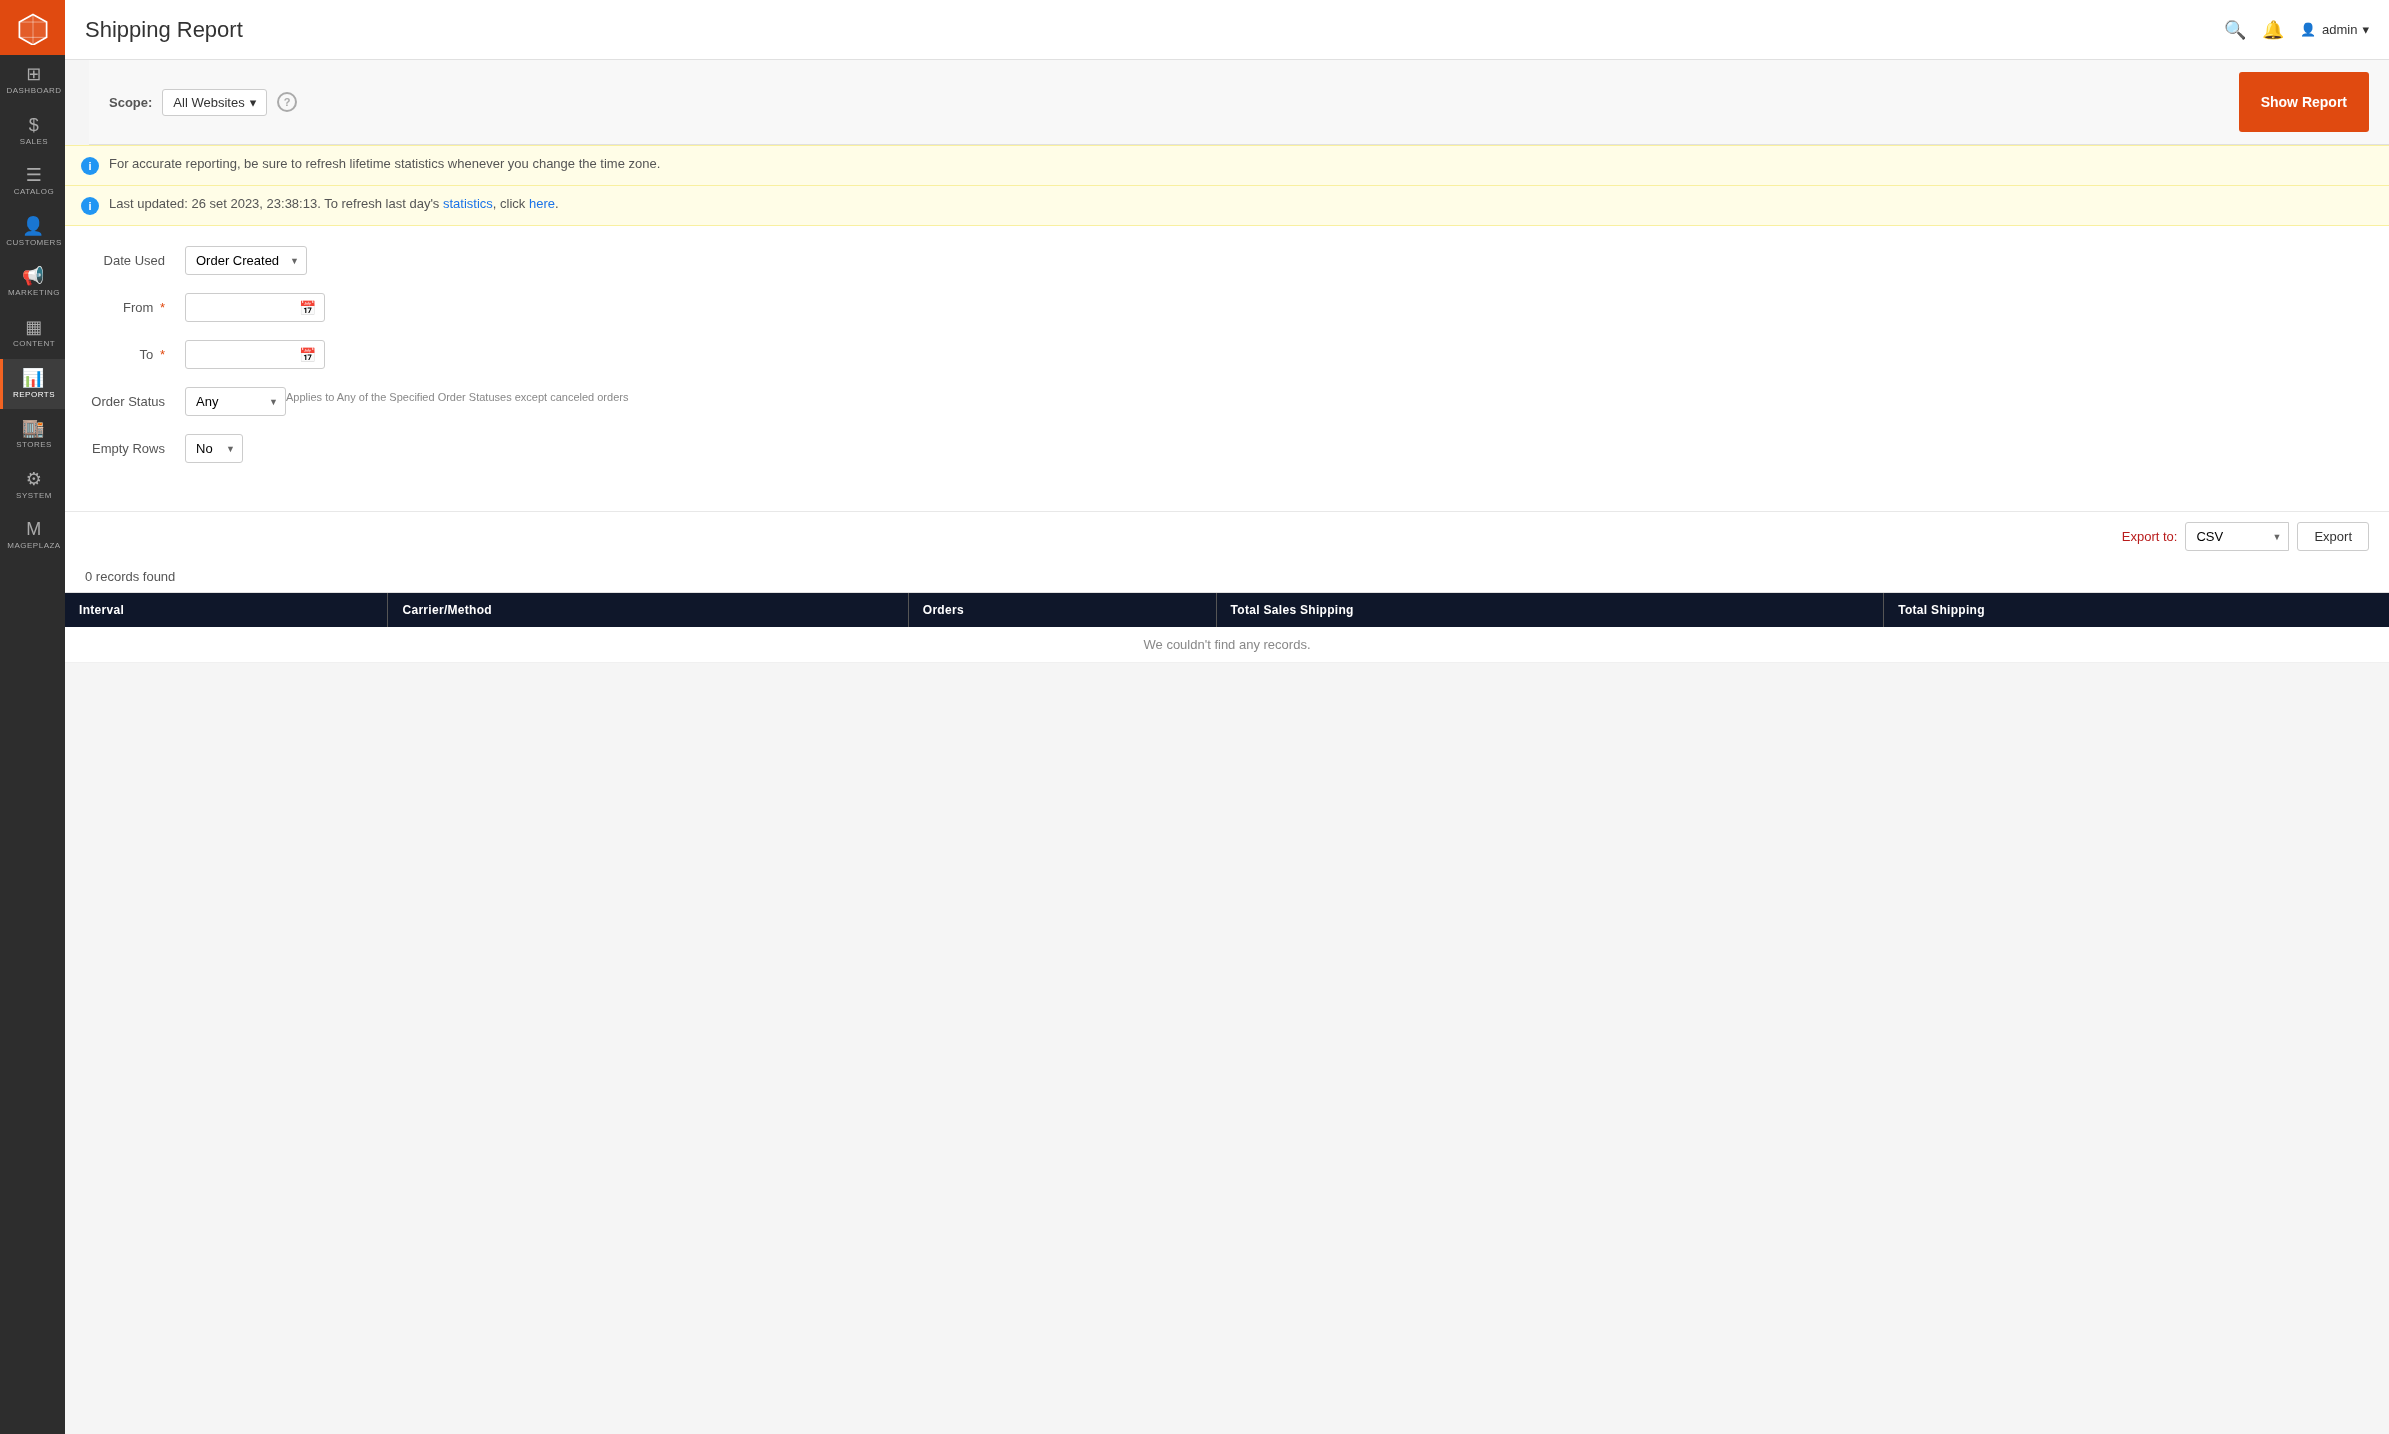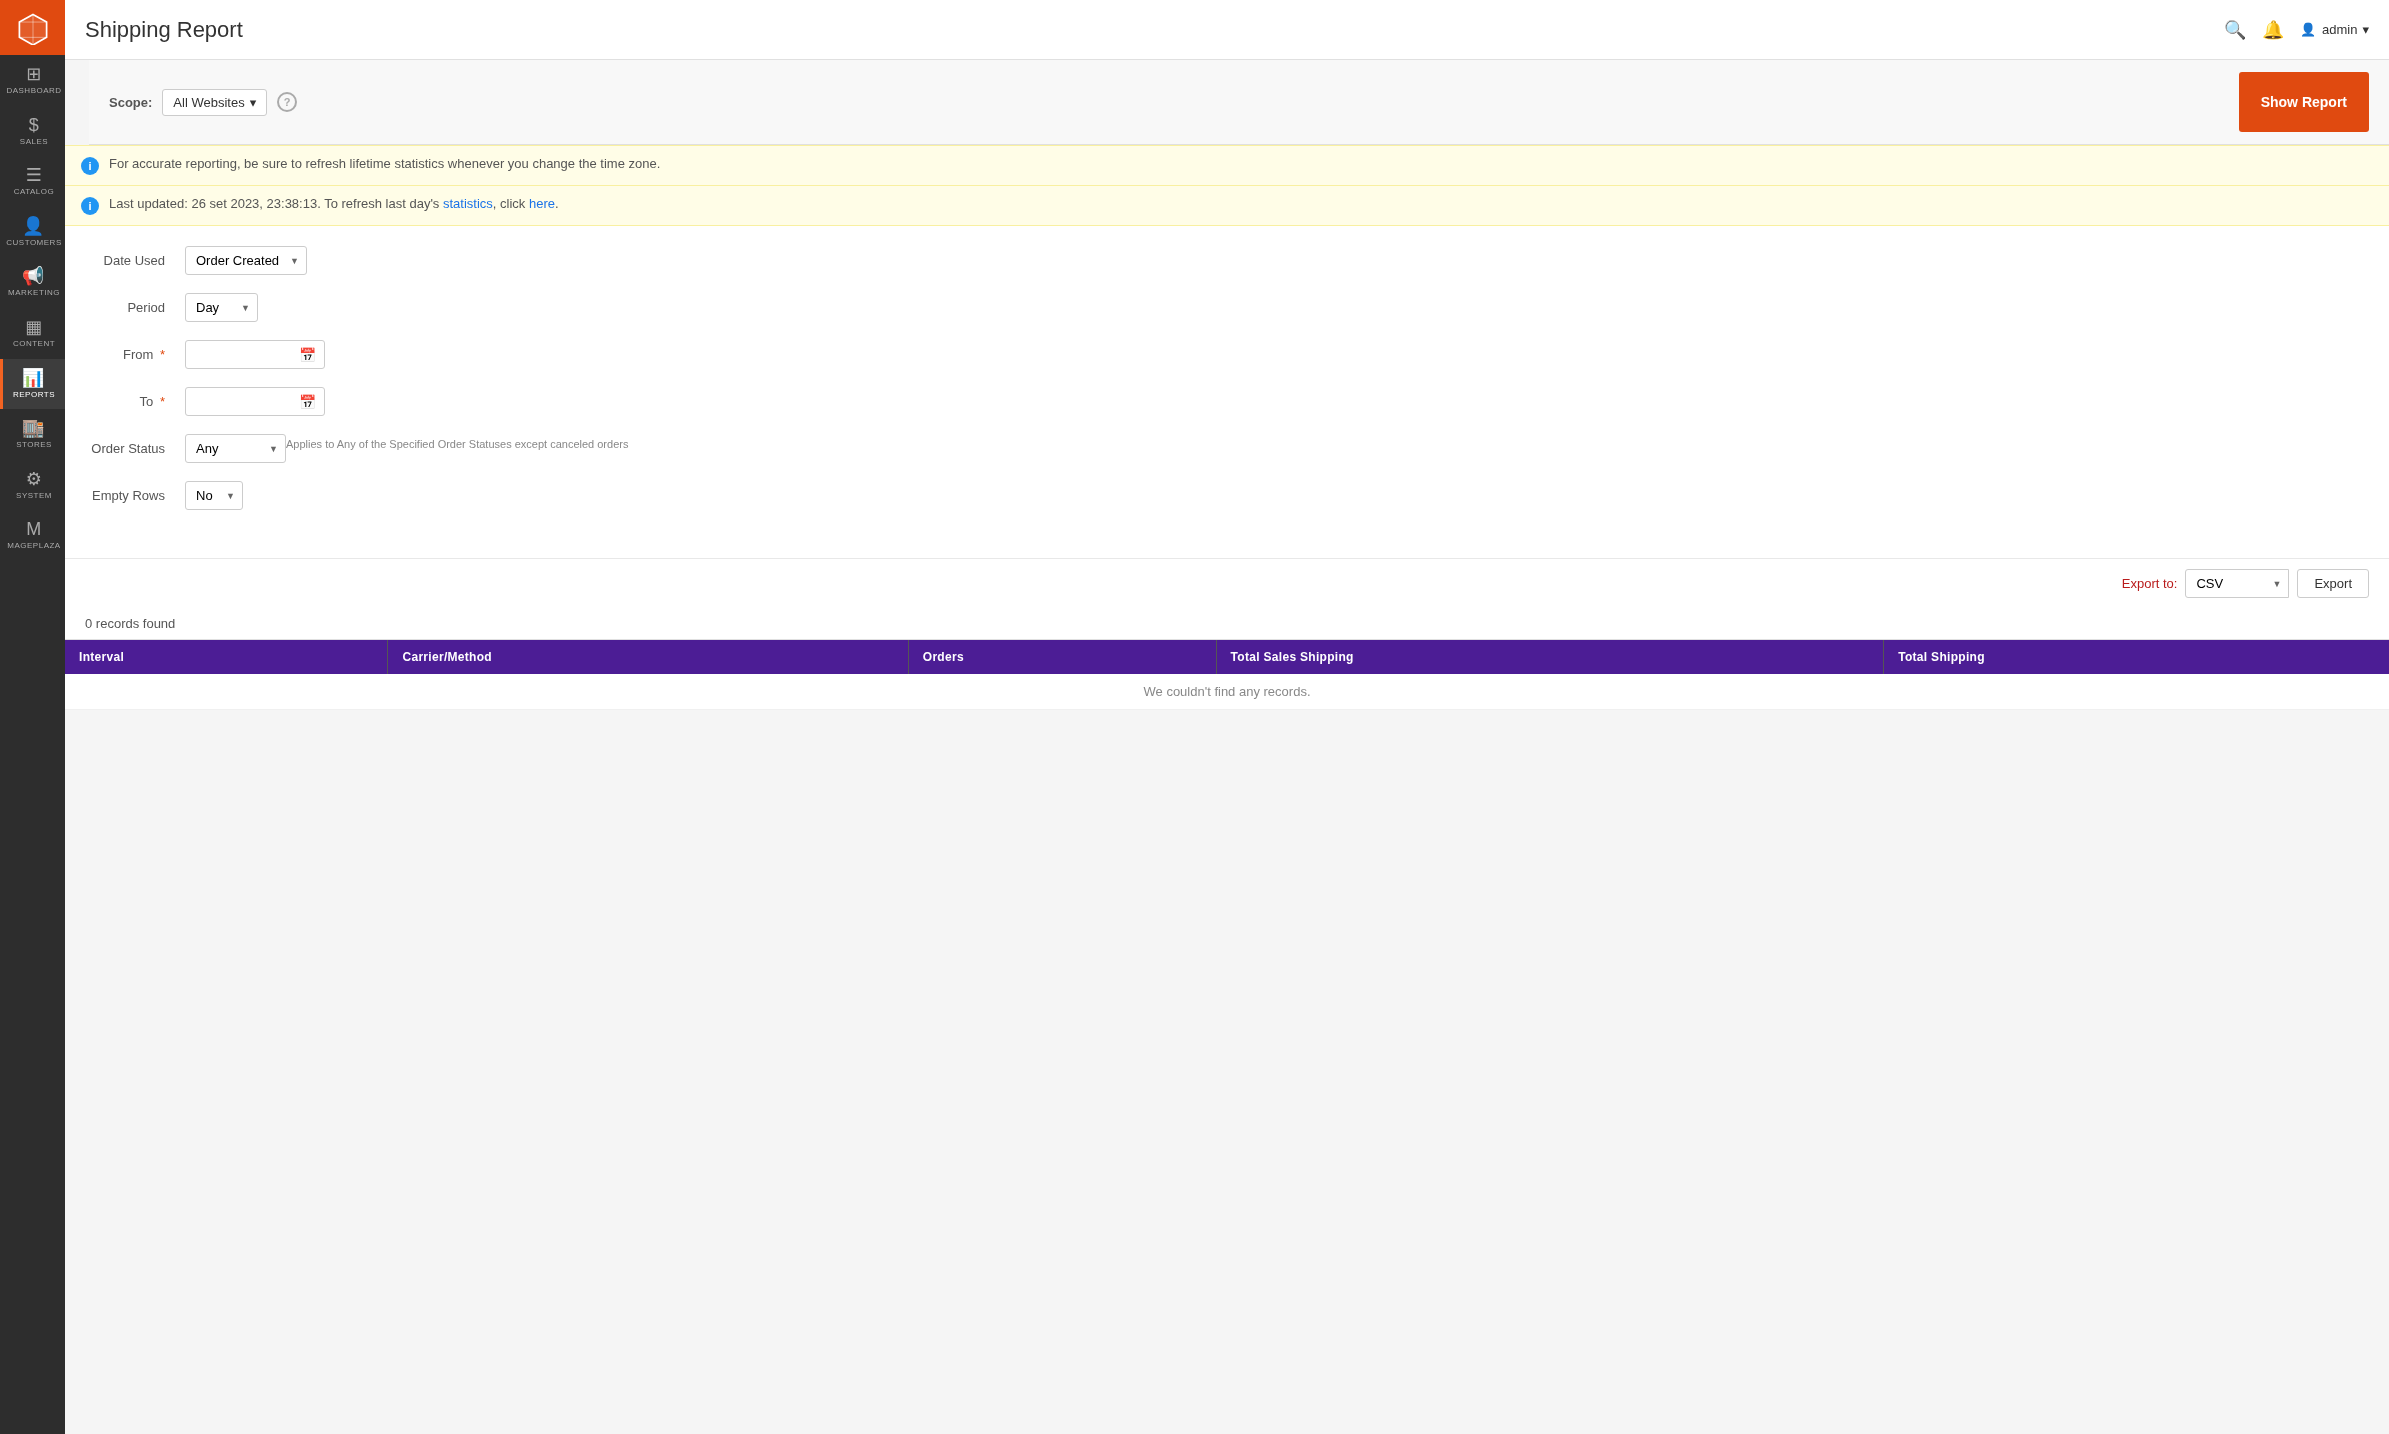--- a/index.html
+++ b/index.html
@@ -311,21 +311,21 @@
       width: 100%;
       border-collapse: collapse;
       margin: 0;
     }
     #table-container {
       background: #fff;
       margin: 0 0 20px;
       border-top: 1px solid #e0e0e0;
     }
     #data-table thead tr {
-      background: #4c1d95;
+      background: #0f172a;
       color: #fff;
     }
     #data-table th {
       padding: 10px 14px;
       text-align: left;
       font-size: 12px;
       font-weight: 600;
       letter-spacing: 0.3px;
       border-right: 1px solid #555;
     }
@@ -446,32 +446,20 @@
         <div class="filter-control">
           <div class="select-wrapper">
             <select class="filter-select">
               <option>Order Created</option>
               <option>Order Updated</option>
             </select>
           </div>
         </div>
       </div>
 
-      <div class="filter-row">
-        <label class="filter-label">Period</label>
-        <div class="filter-control">
-          <div class="select-wrapper">
-            <select class="filter-select">
-              <option>Day</option>
-              <option>Month</option>
-              <option>Year</option>
-            </select>
-          </div>
-        </div>
-      </div>
 
       <div class="filter-row">
         <label class="filter-label">From <span class="required-star">*</span></label>
         <div class="filter-control">
           <div class="date-input-wrapper">
             <input type="text" class="date-input" style="">
             <span class="calendar-icon">📅</span>
           </div>
         </div>
       </div>

